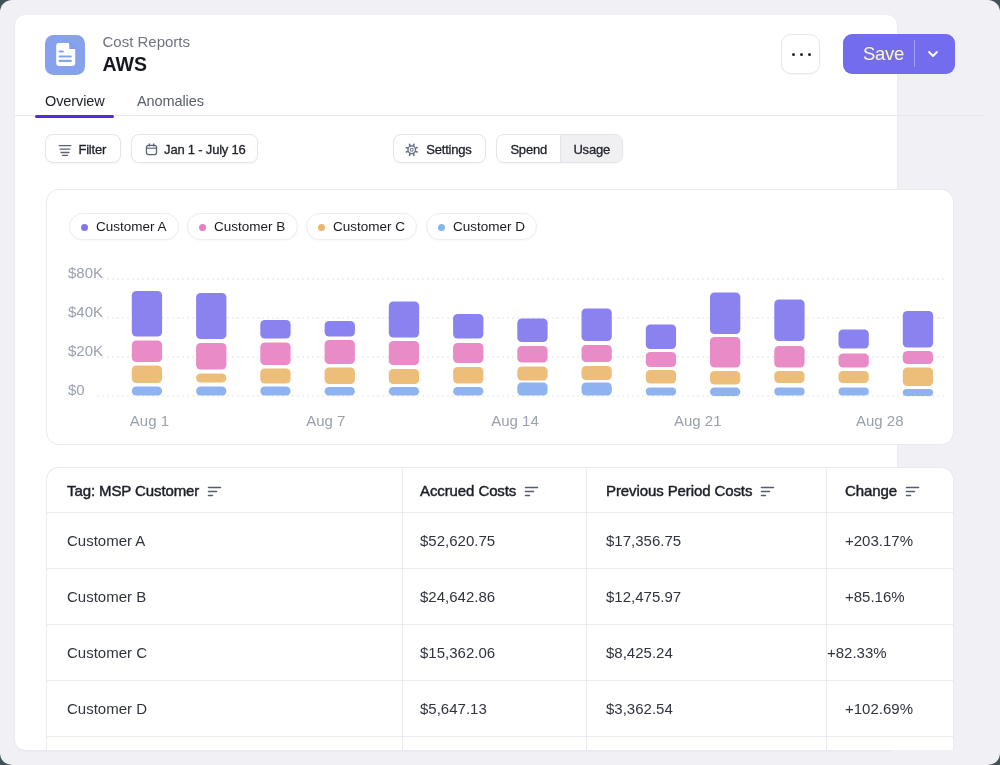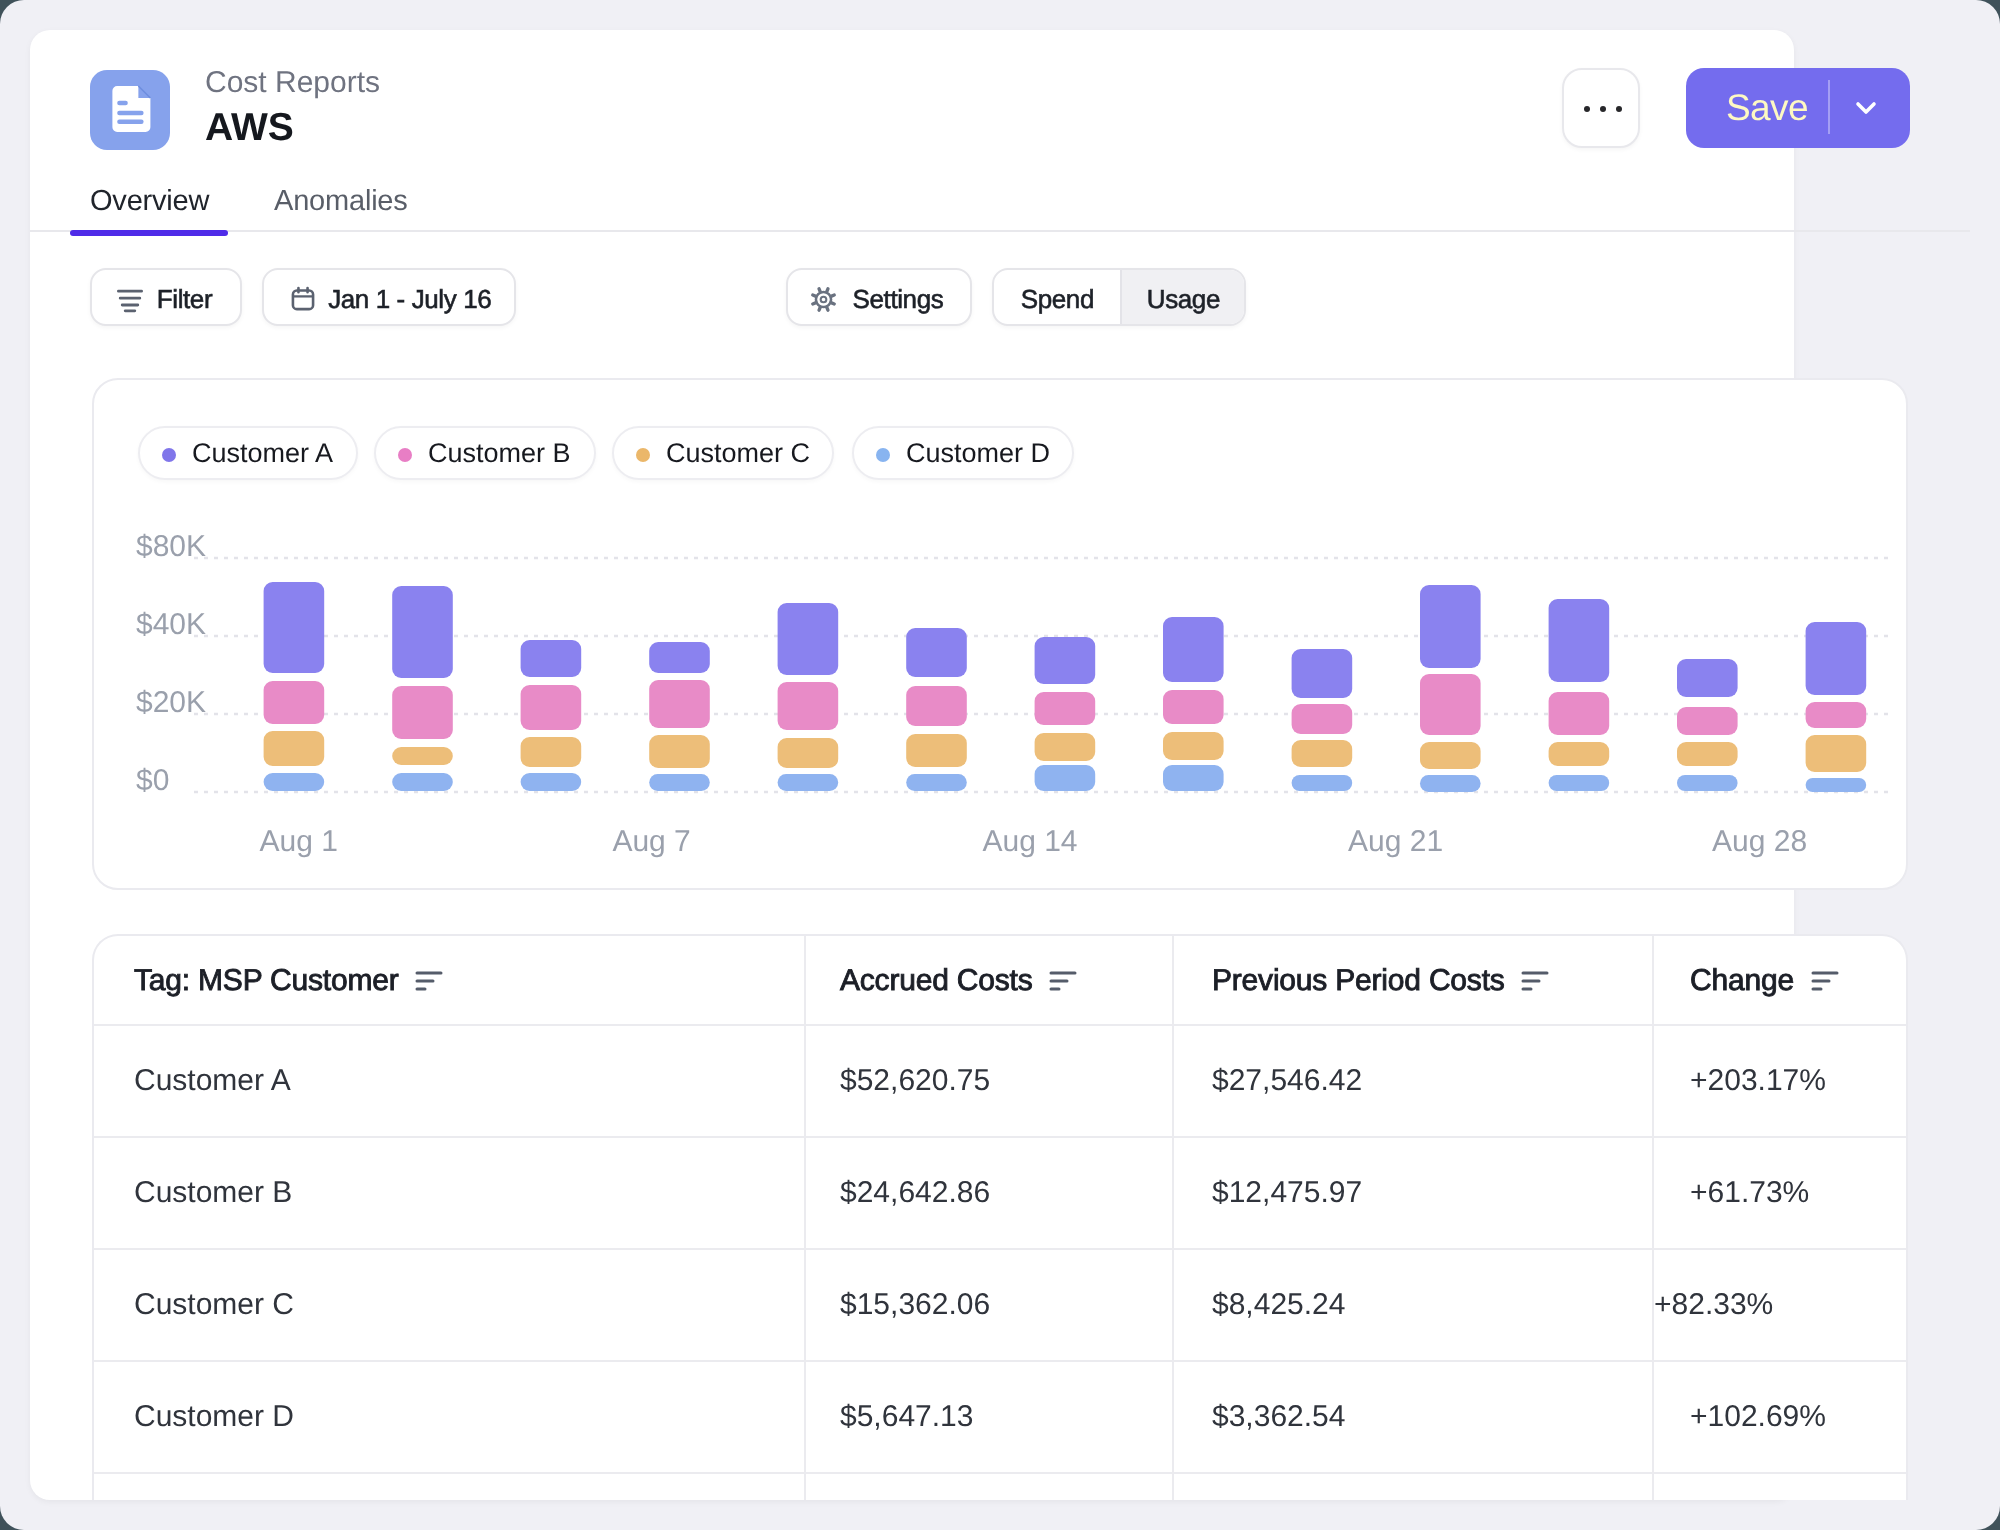--- a/index.html
+++ b/index.html
@@ -228,27 +228,27 @@
           </svg></div>
       <div class="th" style="left:559px;">Previous Period Costs<svg class="sort" width="15" height="13" viewBox="0 0 15 13">
             <path d="M1.5 2.5 h12 M1.5 6.5 h8 M1.5 10.5 h4" stroke="#555c6a" stroke-width="1.5" stroke-linecap="round"></path>
           </svg></div>
       <div class="th" style="left:798px;">Change<svg class="sort" width="15" height="13" viewBox="0 0 15 13">
             <path d="M1.5 2.5 h12 M1.5 6.5 h8 M1.5 10.5 h4" stroke="#555c6a" stroke-width="1.5" stroke-linecap="round"></path>
           </svg></div>
 
       <div class="td" style="left:20px; top:63.5px;">Customer A</div>
       <div class="td" style="left:373px; top:63.5px;">$52,620.75</div>
-      <div class="td" style="left:559px; top:63.5px;">$27,546.42</div>
+      <div class="td" style="left:559px; top:63.5px;">$17,356.75</div>
       <div class="td" style="left:798px; top:63.5px;">+203.17%</div>
 
       <div class="td" style="left:20px; top:119.5px;">Customer B</div>
       <div class="td" style="left:373px; top:119.5px;">$24,642.86</div>
       <div class="td" style="left:559px; top:119.5px;">$12,475.97</div>
-      <div class="td" style="left:798px; top:119.5px;">+61.73%</div>
+      <div class="td" style="left:798px; top:119.5px;">+85.16%</div>
 
       <div class="td" style="left:20px; top:175.5px;">Customer C</div>
       <div class="td" style="left:373px; top:175.5px;">$15,362.06</div>
       <div class="td" style="left:559px; top:175.5px;">$8,425.24</div>
       <div class="td" style="left:780px; top:175.5px;">+82.33%</div>
 
       <div class="td" style="left:20px; top:231.5px;">Customer D</div>
       <div class="td" style="left:373px; top:231.5px;">$5,647.13</div>
       <div class="td" style="left:559px; top:231.5px;">$3,362.54</div>
       <div class="td" style="left:798px; top:231.5px;">+102.69%</div>

